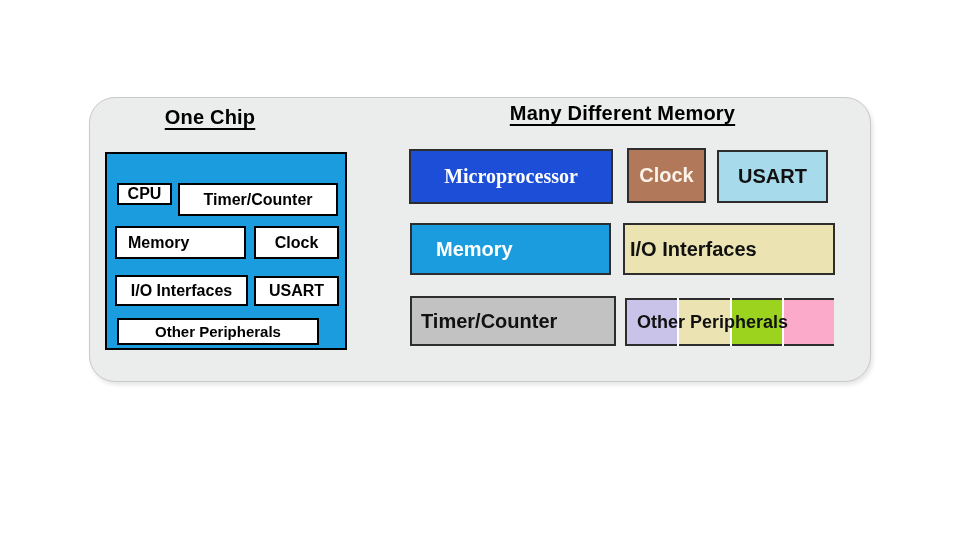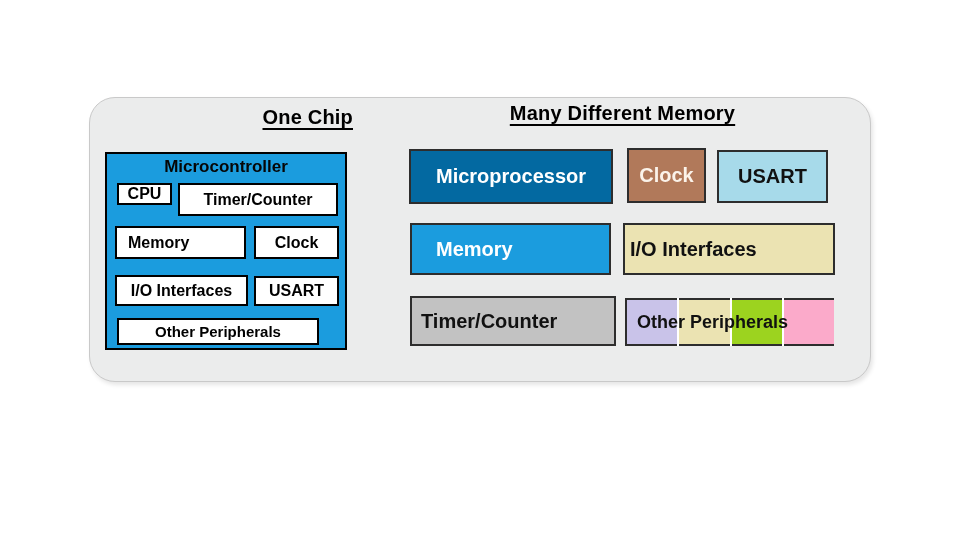--- a/index.html
+++ b/index.html
@@ -31,21 +31,21 @@
     font-weight: bold;
     font-size: 20px;
     color: #000000;
     text-align: center;
     text-decoration: underline;
     text-decoration-thickness: 2px;
     text-underline-offset: 4px;
     letter-spacing: 0.2px;
     white-space: nowrap;
   }
-  #title-one   { left: 111px; top: 106px; width: 242px; text-align: right; }
+  #title-one   { left: 89px; top: 106px; width: 242px; }
   #title-many  { left: 409px; top: 102px; width: 427px; }
 
   
   .mcu {
     position: absolute;
     left: 105px;
     top: 152px;
     width: 242px;
     height: 198px;
     border: 2px solid #000000;
@@ -137,32 +137,31 @@
 
 <div class="canvas">
 
   <div class="panel" style="background: rgb(235, 236, 236); border-color: rgb(201, 201, 201);"></div>
 
   <div class="col-title" id="title-one">One Chip</div>
 
   <div class="col-title" id="title-many">Many Different Memory</div>
 
   <div class="mcu" style="background: rgb(27, 156, 222);">
-    <div class="mcu-title" style="color: rgb(6, 6, 6);">Microcontroller</div>
 
     <div class="part" id="part-cpu">CPU</div>
     <div class="part" id="part-timer">Timer/Counter</div>
     <div class="part" id="part-memory">Memory</div>
     <div class="part" id="part-clock">Clock</div>
     <div class="part" id="part-io">I/O Interfaces</div>
     <div class="part" id="part-usart">USART</div>
     <div class="part" id="part-other">Other Peripherals</div>
   </div>
 
-  <div class="chip" id="chip-microprocessor" style="background: #0369a1; color: rgb(255, 255, 255);">Microprocessor</div>
+  <div class="chip" id="chip-microprocessor" style="background: #1d4ed8; color: rgb(255, 255, 255); font-family: Liberation Serif, serif;">Microprocessor</div>
 
   <div class="chip" id="chip-clock" style="background: rgb(177, 121, 90); color: rgb(251, 243, 234);">Clock</div>
 
   <div class="chip" id="chip-usart" style="background: rgb(167, 218, 234); color: rgb(17, 17, 17);">USART</div>
 
   <div class="chip" id="chip-memory" style="background: rgb(27, 156, 222); color: rgb(255, 255, 255);">Memory</div>
 
   <div class="chip" id="chip-io" style="background: rgb(235, 227, 178); color: rgb(17, 17, 17);">I/O Interfaces</div>
 
   <div class="chip" id="chip-timer" style="background: rgb(194, 194, 194); color: rgb(17, 17, 17);">Timer/Counter</div>

